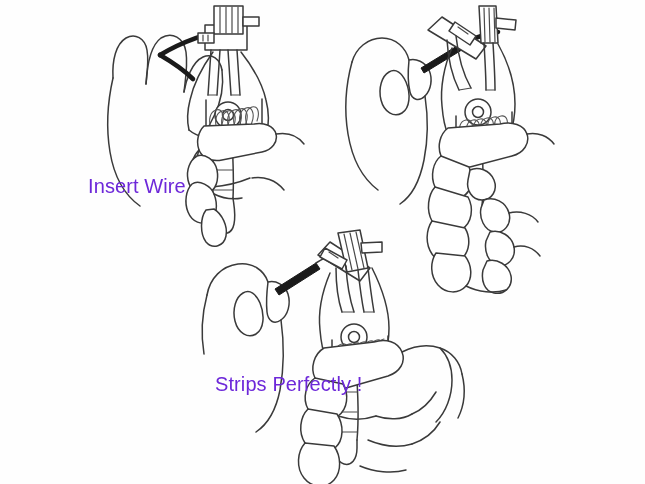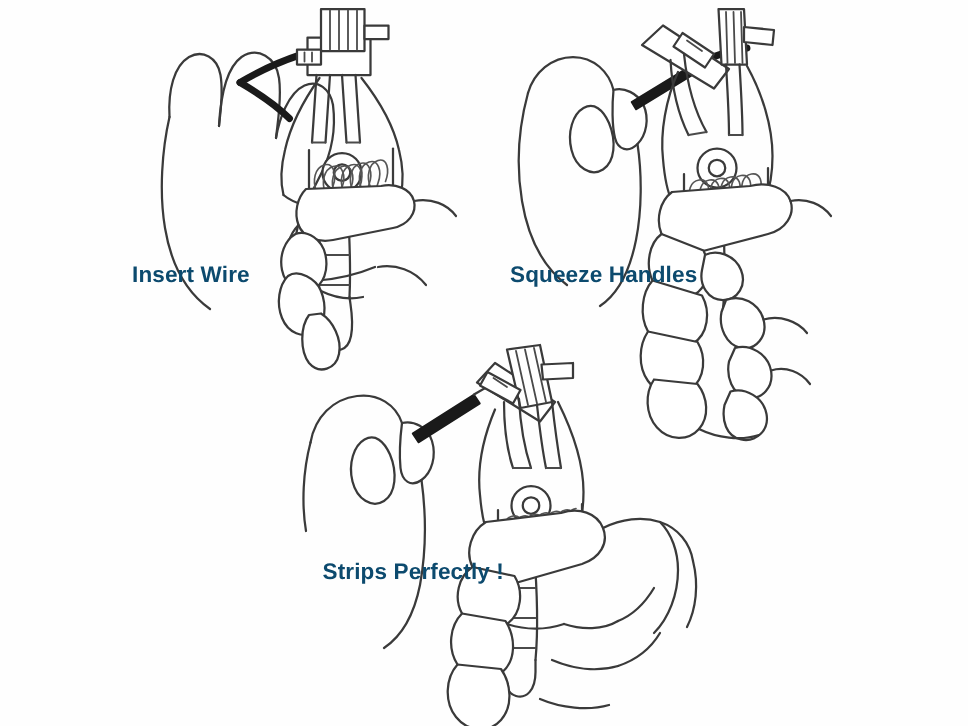--- a/index.html
+++ b/index.html
@@ -18,23 +18,23 @@
   #illustration-root {
     position: absolute;
     left: 0;
     top: 0;
     width: 645px;
     height: 484px;
   }
   .panel-caption {
     position: absolute;
     font-family: "Liberation Sans", sans-serif;
-    font-size: 15px;
-    font-weight: 700;
-    color: #0c4a6e;
+    font-size: 20px;
+    font-weight: 400;
+    color: #6d28d9;
     letter-spacing: 0.1px;
     white-space: nowrap;
     line-height: 1;
   }
   #caption-insert-wire { left: 88px; top: 176px; }
   #caption-squeeze-handles { left: 340px; top: 176px; }
   #caption-strips-perfectly { left: 167px; top: 374px; margin-left: 48px; }
 
   svg.art { position: absolute; left: 0; top: 0; overflow: visible; }
   .ln {
@@ -329,17 +329,16 @@
       <path class="ln" d="M376 416 C388 420, 402 420, 412 414"></path>
       <path class="ln" d="M368 440 C382 446, 398 448, 412 444"></path>
       <path class="ln" d="M412 444 C424 440, 434 432, 440 422"></path>
       <path class="ln" d="M360 466 C374 472, 392 474, 406 470"></path>
       <path class="ln" d="M412 414 C422 410, 430 402, 436 392"></path>
     </g>
   </svg>
 
   <div class="panel-caption" id="caption-insert-wire">Insert Wire</div>
 
-  <div class="panel-caption" id="caption-squeeze-handles">Squeeze Handles</div>
 
   <div class="panel-caption" id="caption-strips-perfectly">Strips Perfectly !</div>
 
 </div>
 
 </body></html>

